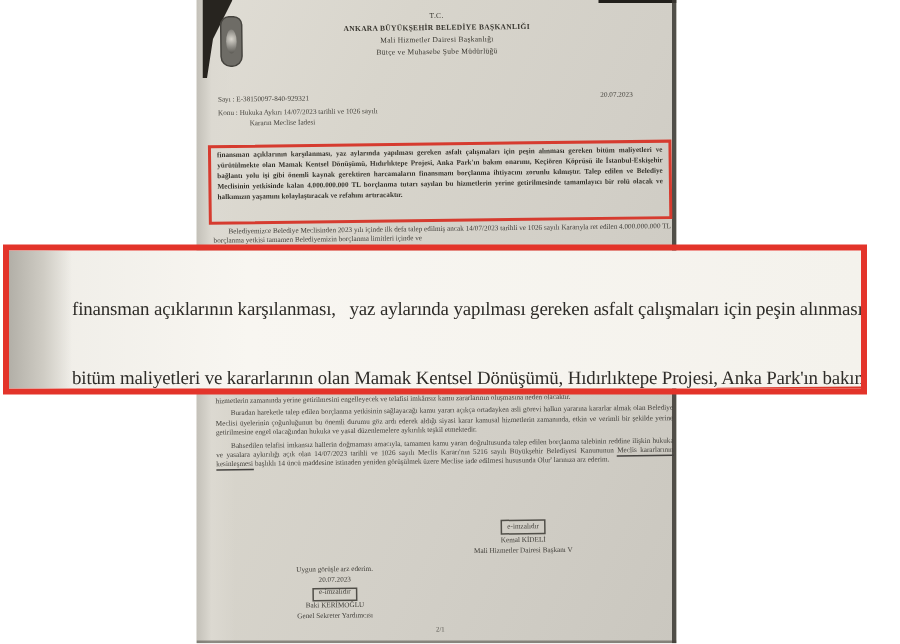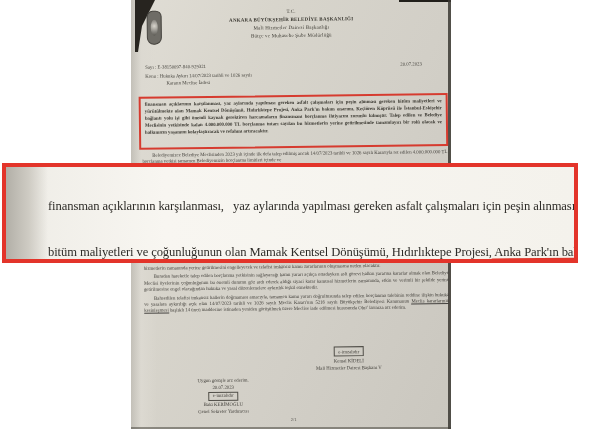--- a/index.html
+++ b/index.html
@@ -126,21 +126,21 @@
       </div>
 
       <div class="pageno">2/1</div>
     </div>
   </div>
 
   <div class="callout">
     <div class="co-edge"></div>
     <div class="co-text">
       <div class="cl">finansman açıklarının karşılanması,   yaz aylarında yapılması gereken asfalt çalışmaları için peşin alınması gereken</div>
-      <div class="cl"><span>bitüm maliyetleri ve çoğunluğunun olan Mamak Kentsel Dönüşümü, Hıdırlıktepe Projesi</span><span class="rul">, Anka Park'ın bakım</span></div>
+      <div class="cl"><span>bitüm maliyetleri ve kararlarının olan Mamak Kentsel Dönüşümü, Hıdırlıktepe Projesi</span><span class="rul">, Anka Park'ın bakım</span></div>
       
       
       
       
     </div>
   </div>
 
 </div>
 
 </body></html>

